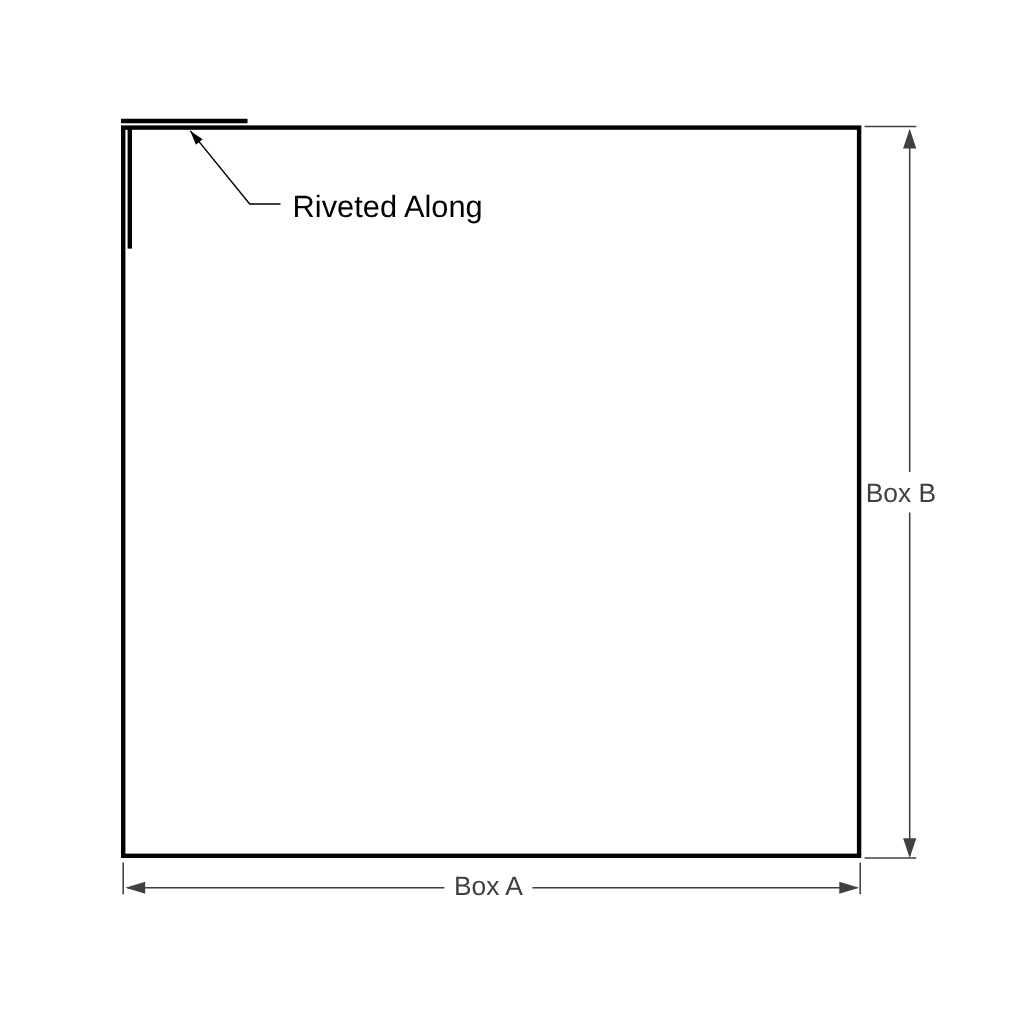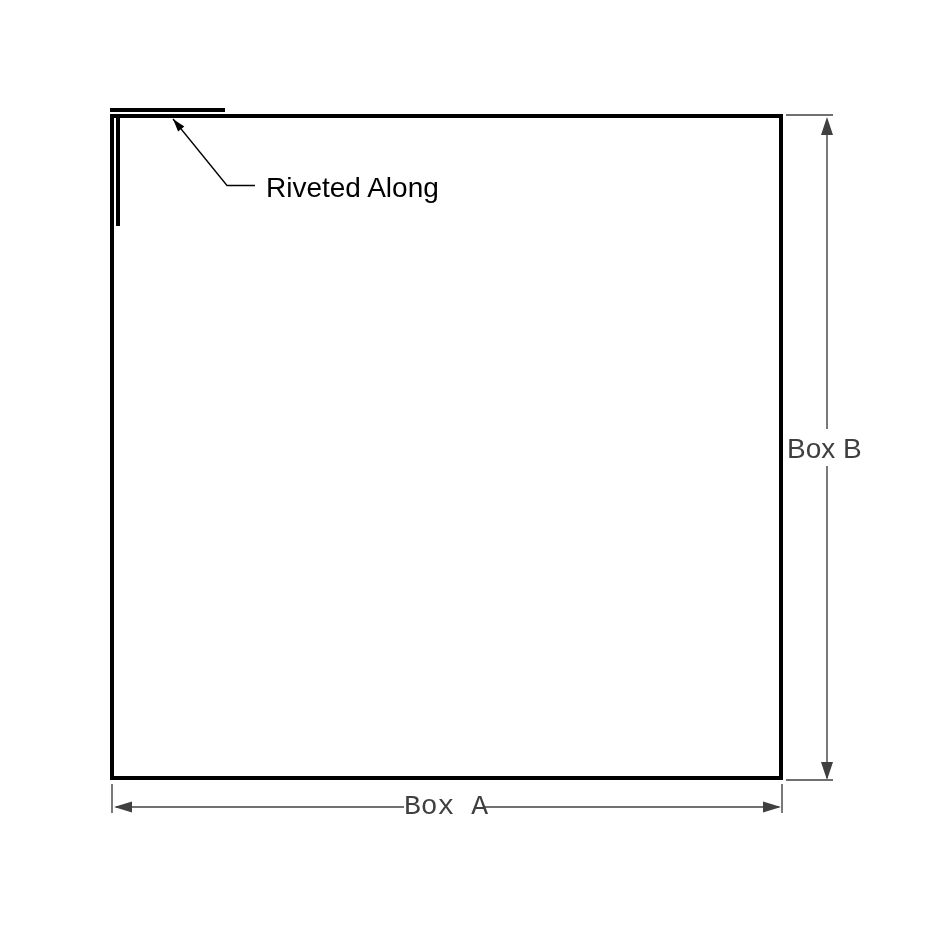--- a/index.html
+++ b/index.html
@@ -54,31 +54,30 @@
     position: absolute;
     left: 266px;
     top: 171px;
     font-size: 28px;
     line-height: 33px;
     color: var(--annotation-text);
     white-space: nowrap;
   }
   .dim-label {
     position: absolute;
-    font-size: 28px;
+    font-size: 24px;
     line-height: 28px;
     color: var(--dimension-text);
     white-space: nowrap;
   }
   .dim-label-a {
     left: 404px;
     top: 793px;
     width: 80px;
-    text-align: left;
-    font-family: Liberation Mono, monospace;
+    text-align: center;
   }
   .dim-label-b {
     left: 787px;
     top: 435px;
   }
 </style>
 </head>
 <body>
 
 <div class="canvas">

